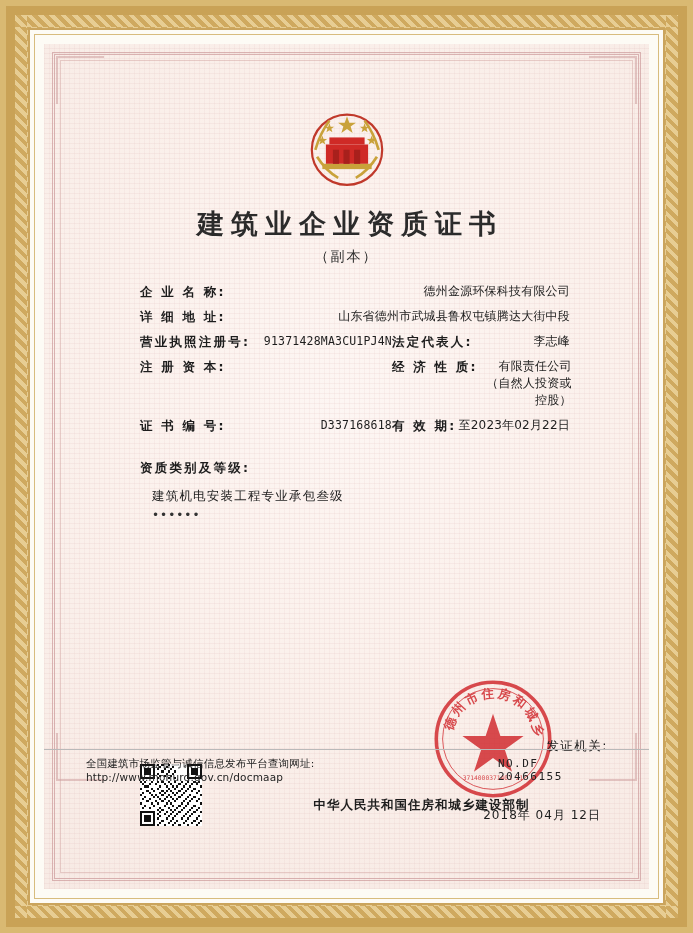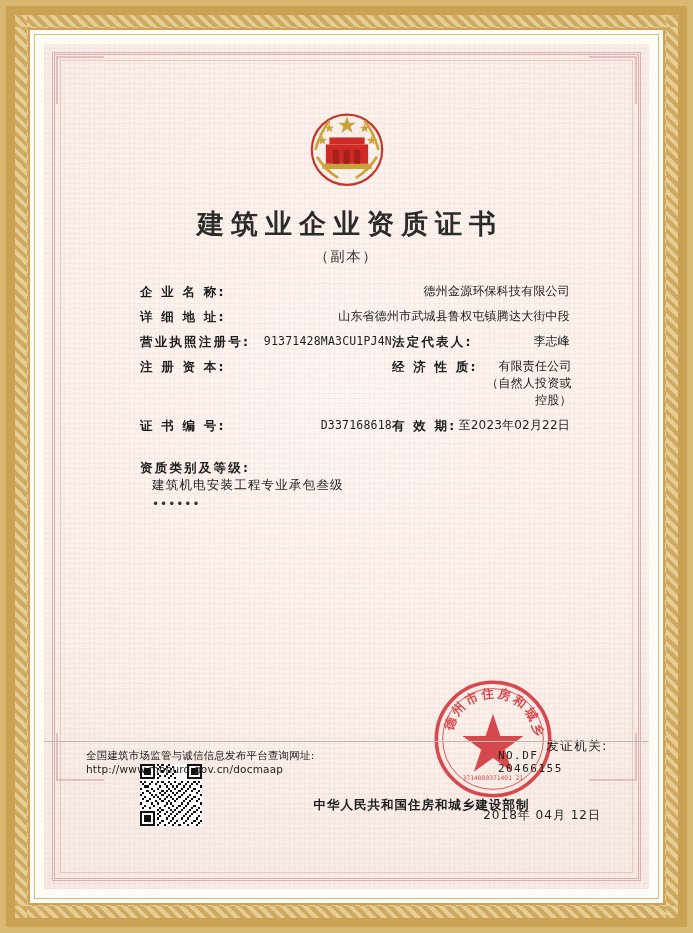--- a/index.html
+++ b/index.html
@@ -177,20 +177,21 @@
   .half-right .lbl { letter-spacing: 2.2px; }
   .val-narrow { width: 92px; }
 
   .qual-head {
     margin-top: 26px;
     font-size: 12.5px;
     font-weight: bold;
     letter-spacing: 2.2px;
   }
   .qual-body {
+    margin-top: 11px;
     margin-left: 12px;
     font-size: 12.5px;
     letter-spacing: 1.2px;
   }
   .qual-dots {
     margin-left: 12px;
     margin-top: 3px;
     font-size: 12px;
     letter-spacing: 1px;
     color: #333;
@@ -247,21 +248,21 @@
     top: 764px;
     width: 62px; height: 62px;
     background: #fff;
   }
 
   
   .footer {
     position: absolute;
     left: 44px;
     right: 44px;
-    bottom: 56px;
+    bottom: 48px;
     height: 40px;
     border-top: 1px solid #b9b9b9;
     display: flex;
     align-items: center;
     justify-content: space-between;
     padding: 0 42px;
     box-sizing: border-box;
     font-family: "DejaVu Sans", sans-serif;
     font-size: 10.5px;
     color: #222;

